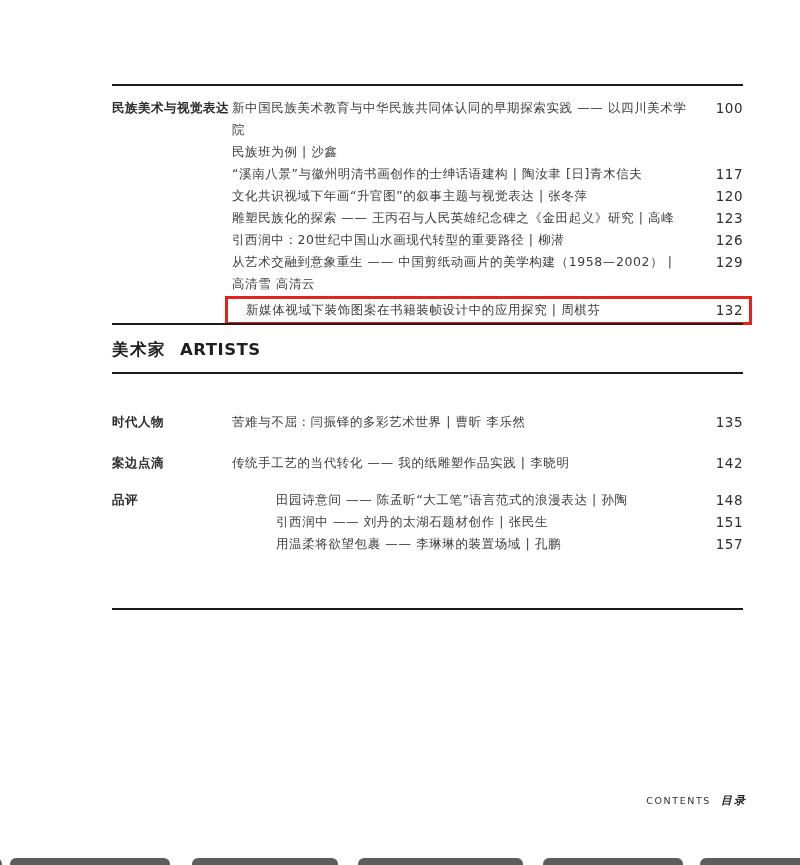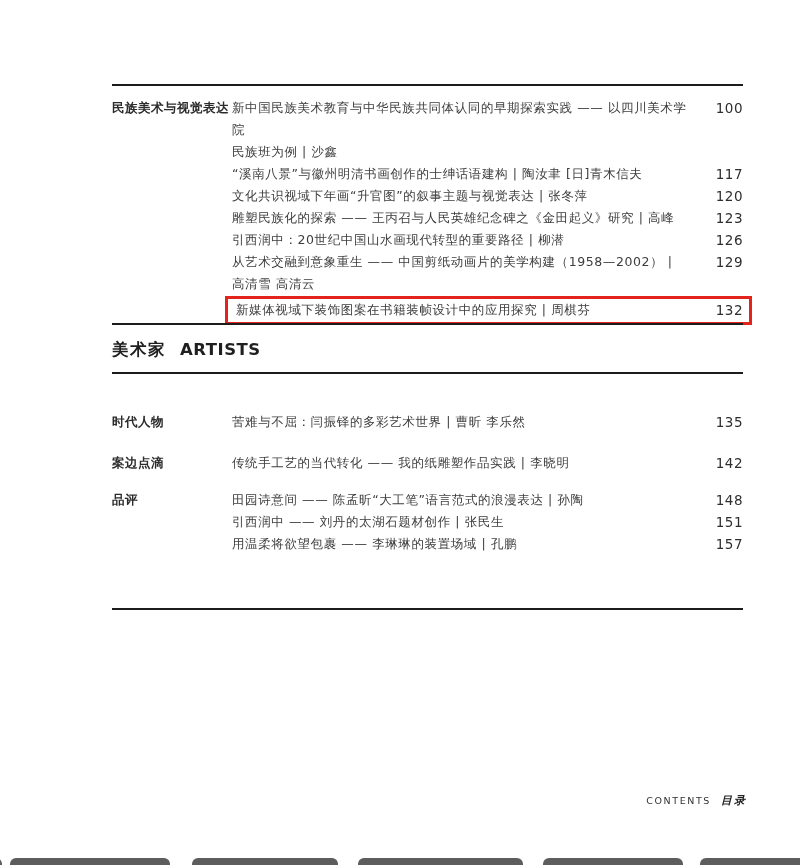--- a/index.html
+++ b/index.html
@@ -33,21 +33,21 @@
   .section {
     position: absolute;
     left: 112px;
     width: 631px;
     display: flex;
     align-items: flex-start;
   }
   #section-1 { top: 97px; }
   #section-2 { top: 411px; }
   #section-3 { top: 452px; }
-  #section-4 { top: 489px; }
+  #section-4 { top: 489px; gap: 44px; }
 
   .section-label {
     flex: 0 0 120px;
     width: 120px;
     font-size: 12.5px;
     font-weight: bold;
     color: #2b2b2b;
     letter-spacing: 0.5px;
     line-height: 22px;
     white-space: nowrap;
@@ -66,21 +66,21 @@
     flex: 0 0 46px;
     text-align: right;
     font-size: 13.5px;
     color: #2e2e2e;
     letter-spacing: 0.5px;
     line-height: 22px;
   }
   .entry-row.highlighted {
     border: 3px solid #e2241c;
     margin: 1px -9px 0 -7px;
-    padding: 0 6px 1px 8px;
+    padding: 0 6px 1px 18px;
   }
 
   .artists-heading {
     position: absolute;
     left: 112px;
     top: 339px;
     font-size: 16.5px;
     font-weight: bold;
     color: #1f1f1f;
     letter-spacing: 1.5px;

